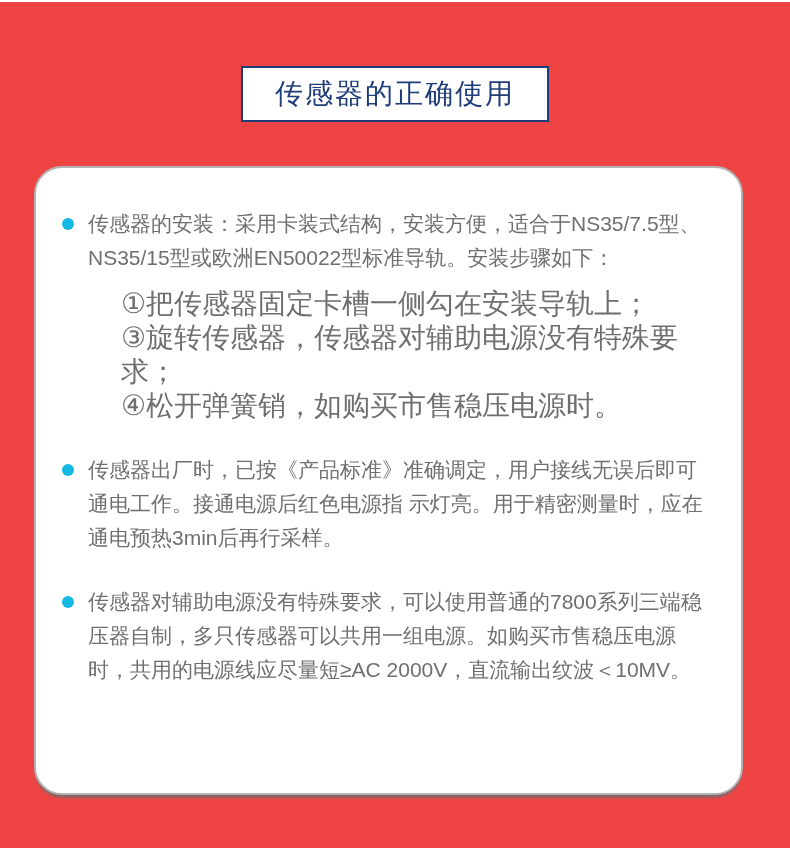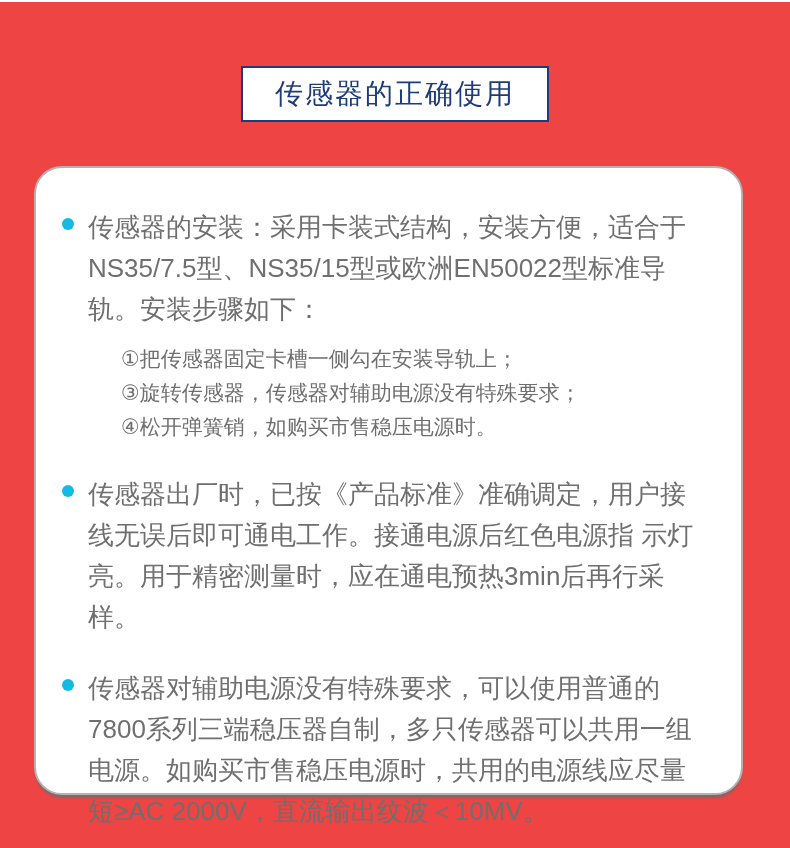--- a/index.html
+++ b/index.html
@@ -65,31 +65,31 @@
     height: 12px;
     border-radius: 50%;
     background: var(--bullet-cyan);
     margin: 11px 14px 0 0;
   }
   .bullet-body {
     flex: 1;
     min-width: 0;
   }
   .bullet-text {
-    font-size: 26px;
-    line-height: 41px;
+    font-size: 21px;
+    line-height: 34px;
     color: var(--body-gray);
   }
   .steps {
     margin-top: 12px;
     padding-left: 33px;
     list-style: none;
   }
   .step {
-    font-size: 21px;
+    font-size: 28px;
     line-height: 34px;
     color: var(--body-gray);
   }
 </style>
 </head>
 <body>
 
 <div class="page">
 
   <div class="title-box">

